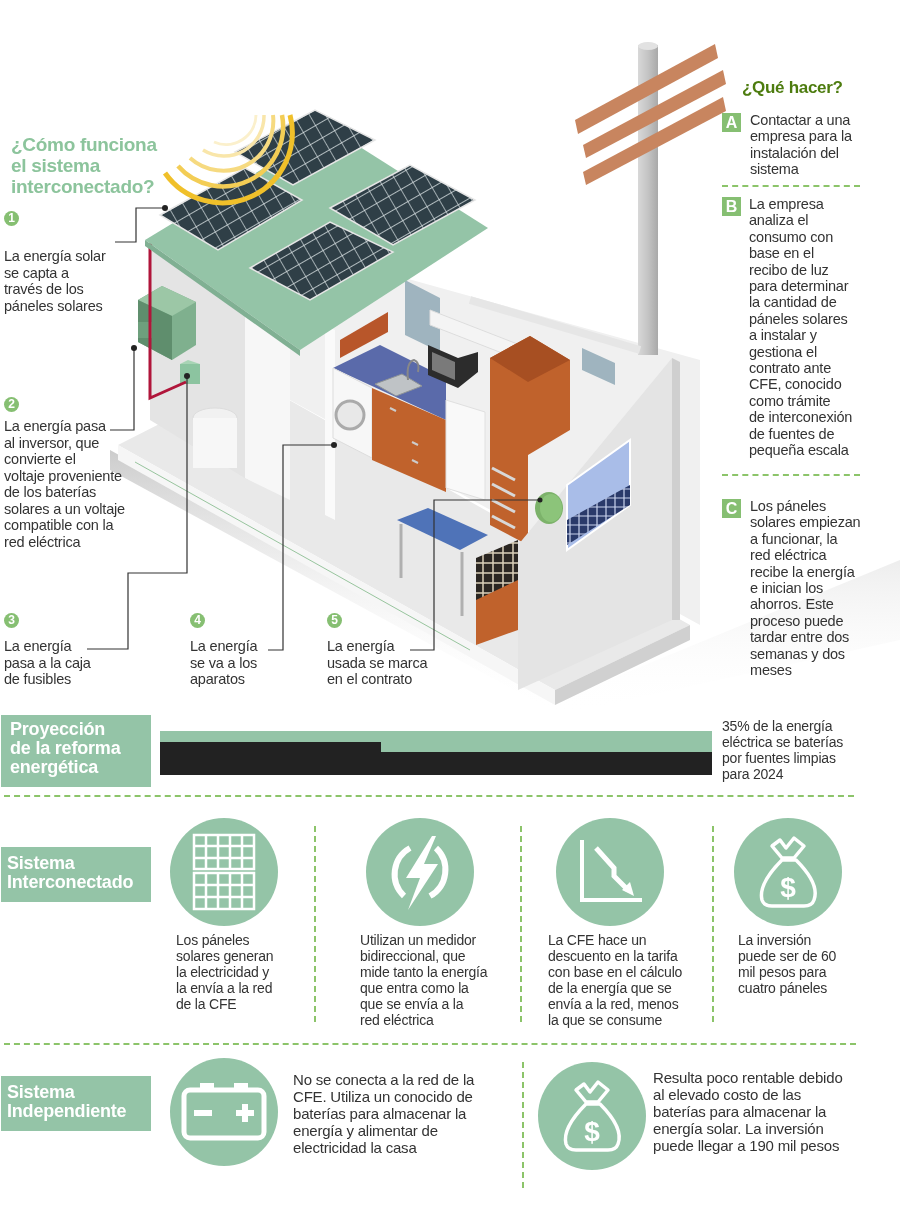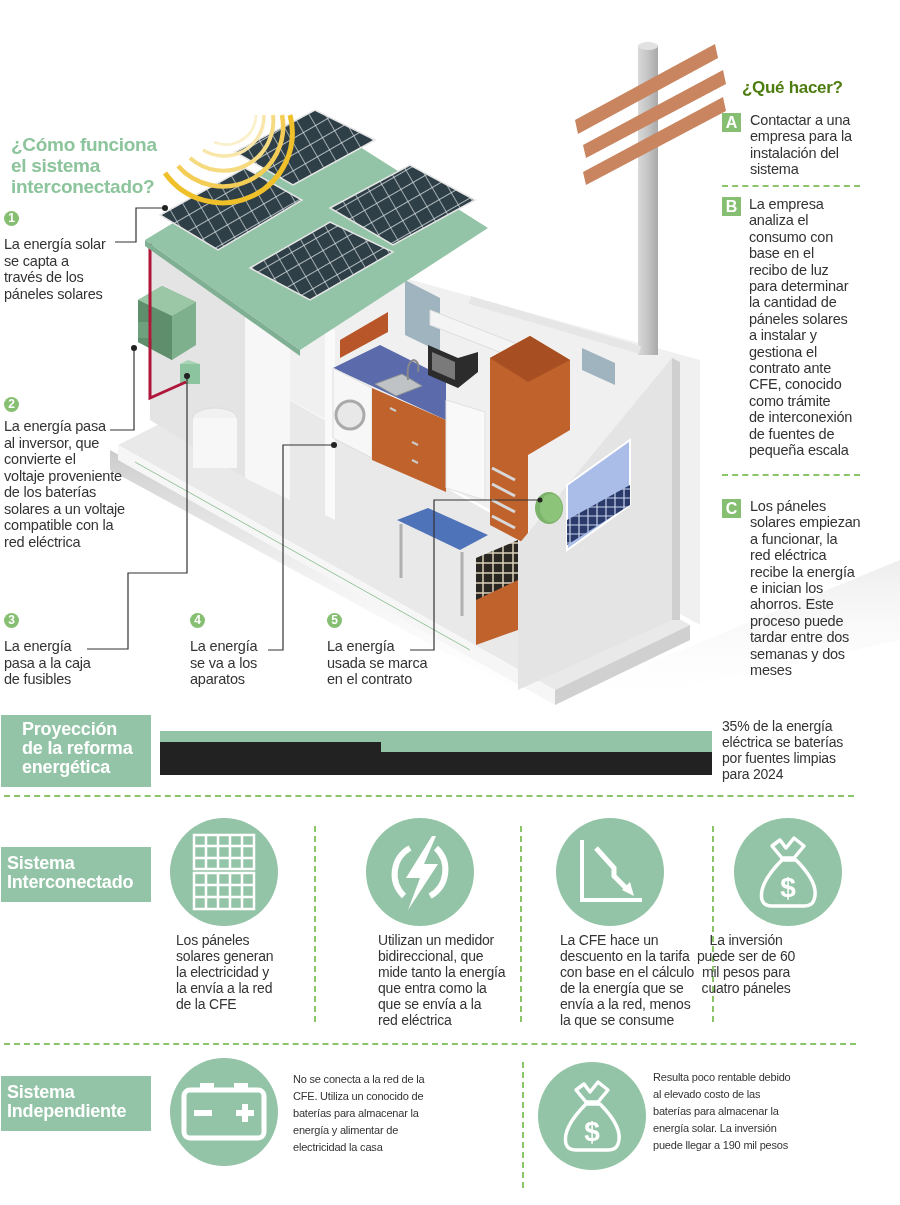--- a/index.html
+++ b/index.html
@@ -13,21 +13,21 @@
   .qh-title { font-weight:bold; font-size:17px; color:#4d7c0f; letter-spacing:-0.3px; }
   .letter { width:19px; height:19px; background:#86bf72; color:#fff; font-weight:bold;
             font-size:16px; line-height:19px; text-align:center; }
   .step-txt { font-size:14.5px; line-height:16.4px; color:#333; letter-spacing:-0.2px; }
   .dash-h { height:0; border-top:2px dashed #8cc46a; }
   .dash-v { width:0; border-left:2px dashed #8cc46a; }
   .label-box { background:#94c4a7; color:#fff; font-weight:bold; font-size:18px; line-height:19px;
                padding:4px 6px; box-sizing:border-box; letter-spacing:-0.2px; }
   .circle { border-radius:50%; background:#94c4a7; position:absolute; }
   .small-txt { font-size:14px; line-height:16px; color:#333; letter-spacing:-0.2px; }
-  .ind-txt { font-size:11px; line-height:17px; color:#333; letter-spacing:-0.2px; }
+  .ind-txt { font-size:15px; line-height:17px; color:#333; letter-spacing:-0.2px; }
   svg { display:block; }
 </style>
 </head>
 <body>
 
 <svg class="abs" style="left:0;top:0;" width="900" height="715">
   <defs>
     <linearGradient id="shadow" x1="0" y1="0" x2="0" y2="1">
       <stop offset="0" stop-color="#bfbfbf" stop-opacity="0.8"></stop>
       <stop offset="1" stop-color="#ffffff" stop-opacity="0"></stop>
@@ -173,21 +173,21 @@
 </svg>
 
 <div class="abs title" style="left:11px;top:110px;margin-top:24px;">
   <div>¿Cómo funciona</div>
   <div>el sistema</div>
   <div>interconectado?</div>
 </div>
 
 <div class="abs" style="left:4px;top:211px;">
   <div class="num">1</div>
-  <div class="body-txt" style="margin-top:10px;">
+  <div class="body-txt" style="margin-top:22px;">
     <div>La energía solar</div>
     <div>se capta a</div>
     <div>través de los</div>
     <div>páneles solares</div>
   </div>
 </div>
 
 <div class="abs" style="left:4px;top:397px;">
   <div class="num">2</div>
   <div class="body-txt" style="margin-top:6px;">
@@ -275,21 +275,21 @@
     <div>recibe la energía</div>
     <div>e inician los</div>
     <div>ahorros. Este</div>
     <div>proceso puede</div>
     <div>tardar entre dos</div>
     <div>semanas y dos</div>
     <div>meses</div>
   </div>
 </div>
 
-<div class="abs label-box" style="left:1px;top:715px;width:150px;height:72px;padding-top:5px;padding-left:21px;">
+<div class="abs label-box" style="left:1px;top:715px;width:150px;height:72px;padding-top:5px;padding-left:9px;">
   <div>Proyección</div>
   <div>de la reforma</div>
   <div>energética</div>
 </div>
 
 <div class="abs" style="left:160px;top:731px;width:552px;height:44px;">
   <div class="abs" style="left:0;top:0;width:552px;height:21px;background:#94c4a7;"></div>
   <div class="abs" style="left:0;top:11px;width:221px;height:33px;background:#222;"></div>
   <div class="abs" style="left:221px;top:21px;width:331px;height:23px;background:#222;"></div>
 </div>
@@ -328,57 +328,57 @@
 
 <div class="abs dash-v" style="left:314px;top:826px;height:196px;"></div>
 
 <div class="circle" style="left:366px;top:818px;width:108px;height:108px;">
   <svg width="108" height="108">
     <path d="M38 78 A30 30 0 0 1 44 30" fill="none" stroke="#fff" stroke-width="6"></path>
     <path d="M70 30 A30 30 0 0 1 64 78" fill="none" stroke="#fff" stroke-width="6"></path>
     <polygon points="66,18 40,60 54,60 42,92 72,46 58,46 70,18" fill="#fff"></polygon>
   </svg>
 </div>
-<div class="abs small-txt" style="left:378px;top:932px;">
+<div class="abs small-txt" style="left:360px;top:932px;">
   <div>Utilizan un medidor</div>
   <div>bidireccional, que</div>
   <div>mide tanto la energía</div>
   <div>que entra como la</div>
   <div>que se envía a la</div>
   <div>red eléctrica</div>
 </div>
 
 <div class="abs dash-v" style="left:520px;top:826px;height:196px;"></div>
 
 <div class="circle" style="left:556px;top:818px;width:108px;height:108px;">
   <svg width="108" height="108">
     <polyline points="26,22 26,82 86,82" fill="none" stroke="#fff" stroke-width="4"></polyline>
     <polyline points="40,30 58,50 58,58 72,72" fill="none" stroke="#fff" stroke-width="5"></polyline>
     <polygon points="66,72 78,78 74,64" fill="#fff"></polygon>
   </svg>
 </div>
-<div class="abs small-txt" style="left:548px;top:932px;margin-left:12px;">
+<div class="abs small-txt" style="left:548px;top:932px;">
   <div>La CFE hace un</div>
   <div>descuento en la tarifa</div>
   <div>con base en el cálculo</div>
   <div>de la energía que se</div>
   <div>envía a la red, menos</div>
   <div>la que se consume</div>
 </div>
 
 <div class="abs dash-v" style="left:712px;top:826px;height:196px;"></div>
 
 <div class="circle" style="left:734px;top:818px;width:108px;height:108px;">
   <svg width="108" height="108">
     <path d="M38 28 L46 22 L52 30 L60 20 L70 28 L60 40 H48 Z" fill="none" stroke="#fff" stroke-width="3.5" stroke-linejoin="round"></path>
     <path d="M48 42 H62 Q86 66 80 82 Q78 88 70 88 H38 Q30 88 28 82 Q24 66 48 42 Z" fill="none" stroke="#fff" stroke-width="3.5" stroke-linejoin="round"></path>
     <text x="54" y="79" text-anchor="middle" fill="#fff" font-size="28" font-weight="bold" font-family="Liberation Sans, sans-serif">$</text>
   </svg>
 </div>
-<div class="abs small-txt" style="left:697px;top:932px;text-align:center;">
+<div class="abs small-txt" style="left:738px;top:932px;">
   <div>La inversión</div>
   <div>puede ser de 60</div>
   <div>mil pesos para</div>
   <div>cuatro páneles</div>
 </div>
 
 <div class="abs dash-h" style="left:4px;top:1043px;width:852px;"></div>
 
 <div class="abs label-box" style="left:1px;top:1076px;width:150px;height:55px;padding-top:7px;">
   <div>Sistema</div>

